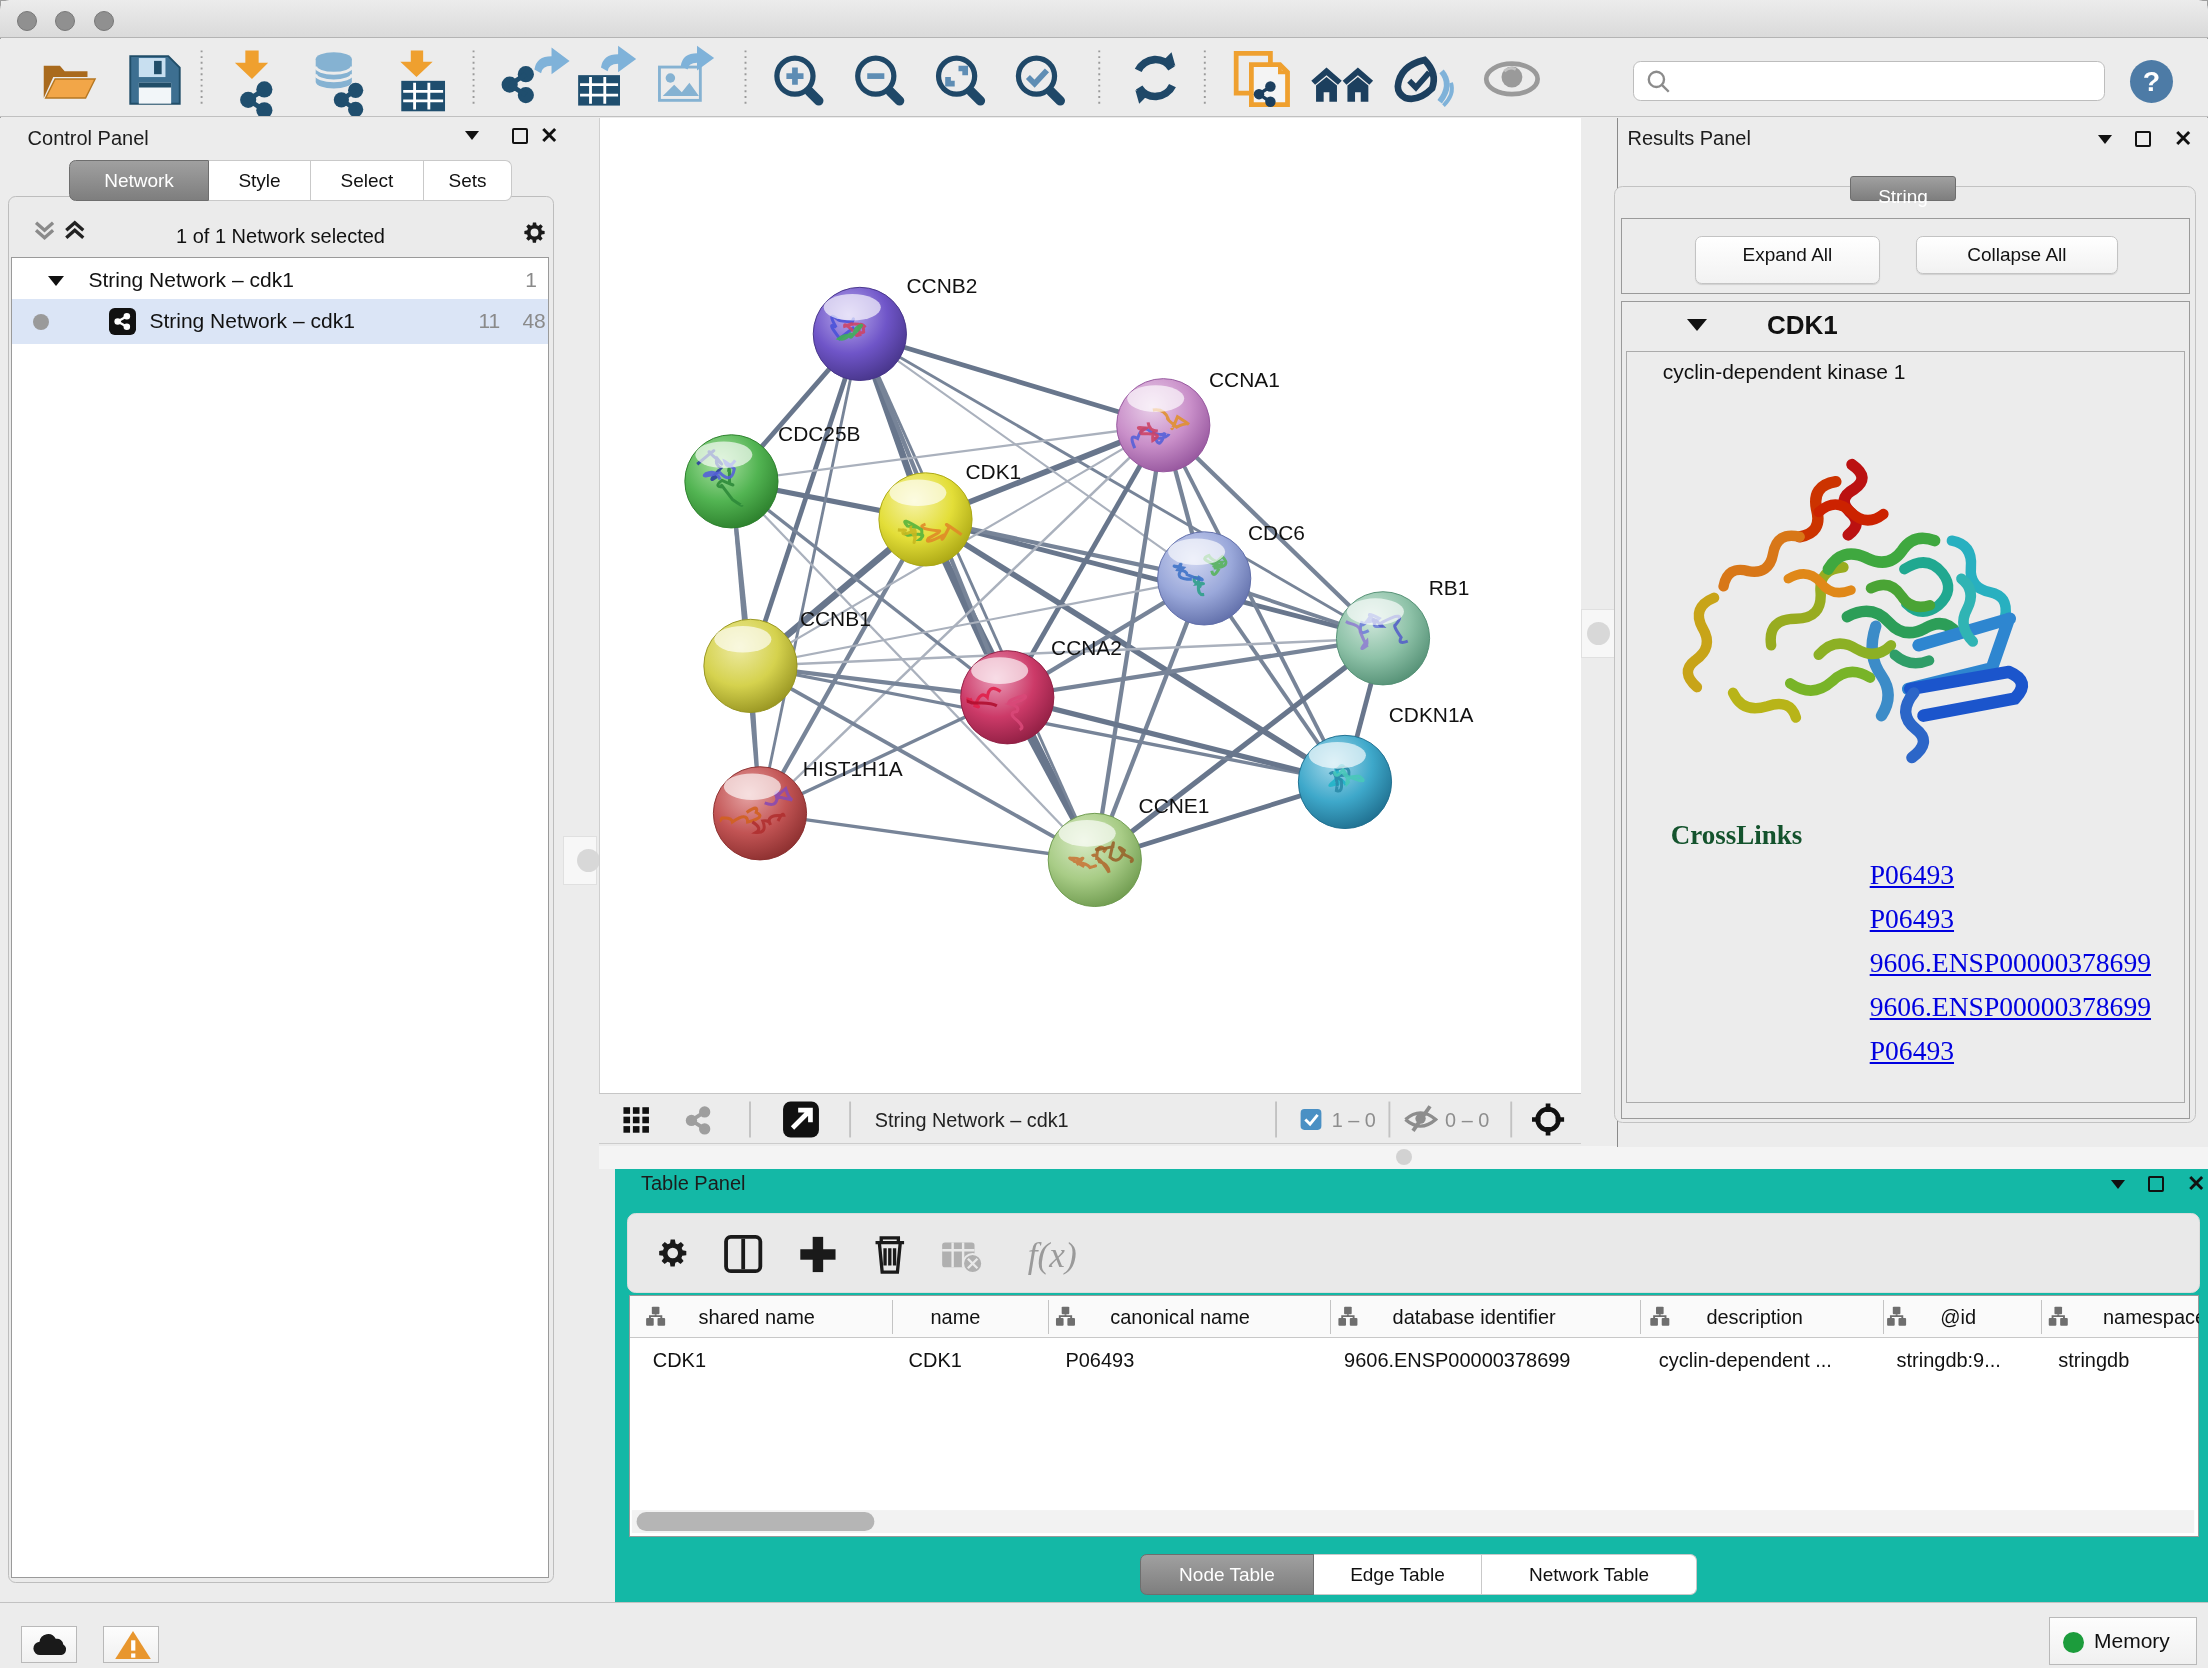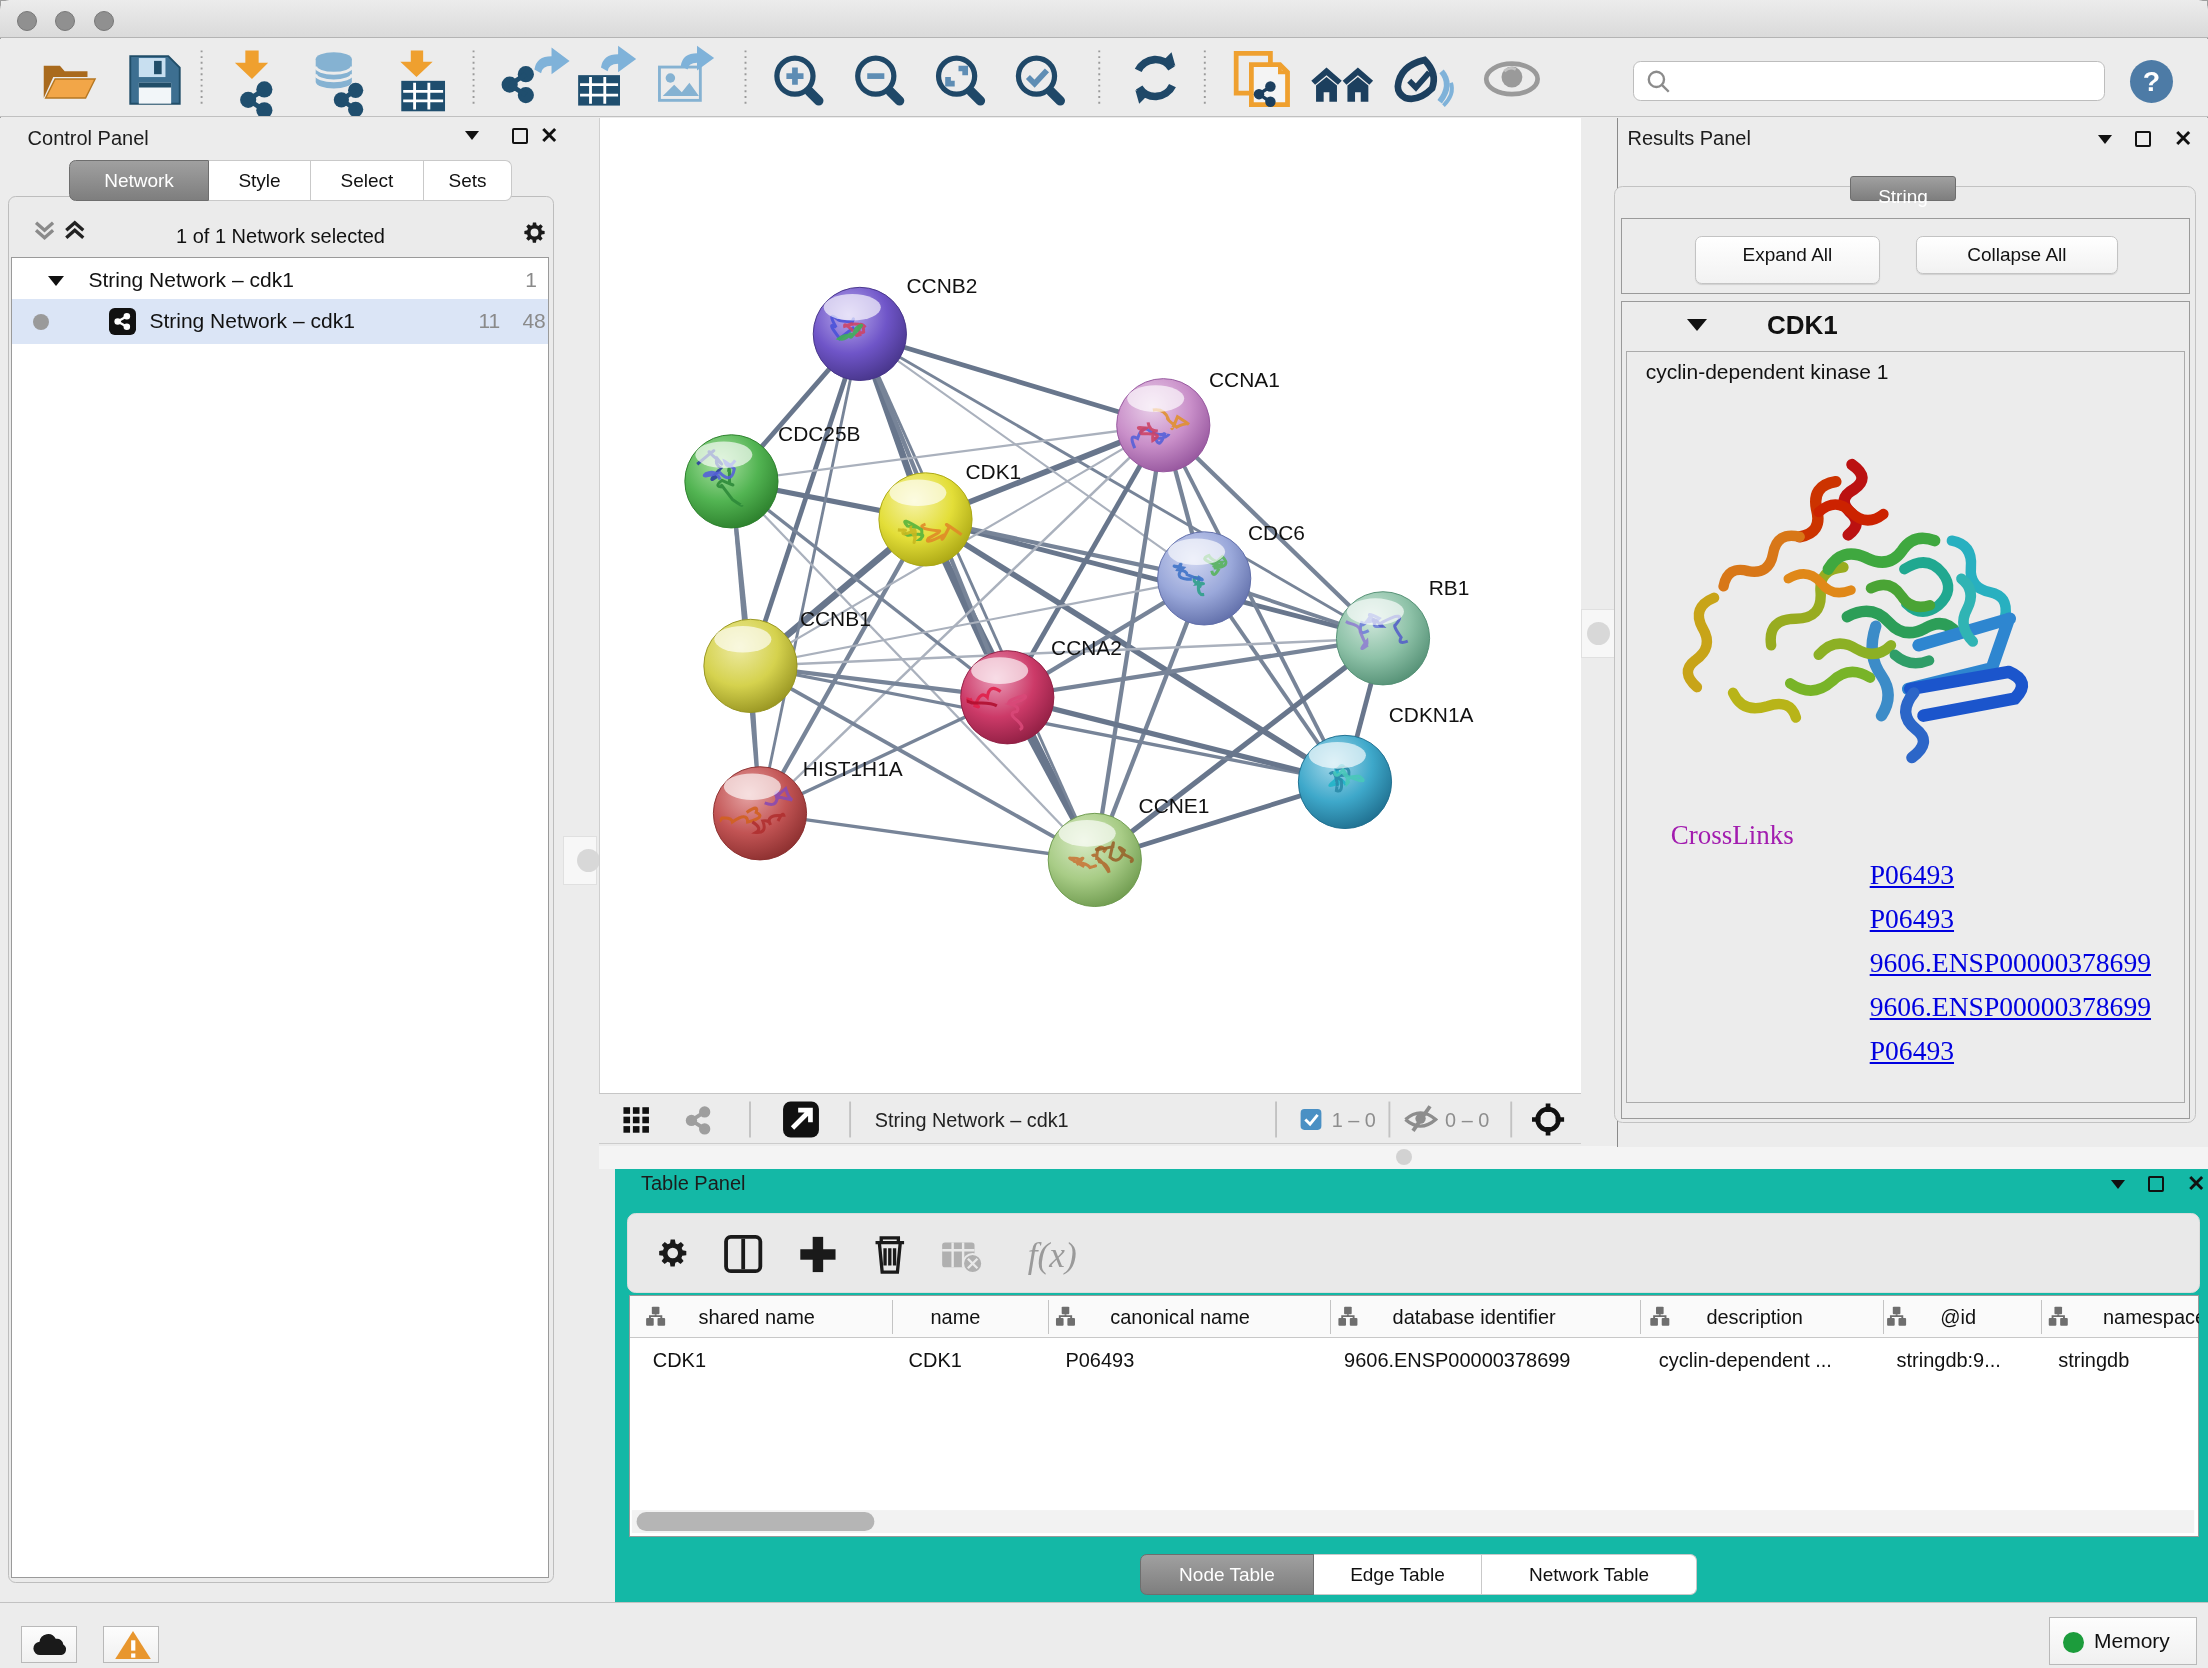--- a/index.html
+++ b/index.html
@@ -537,21 +537,21 @@
 
  <div class="abs" style="left:2.9px;top:100px;width:569px;height:76px;border:1px solid #9a9a9a;background:#ececec">
   <div class="btn abs" style="left:73px;top:17px;width:185px;height:48px;line-height:36px">Expand All</div>
   <div class="btn abs" style="left:294px;top:17px;width:202px;height:38px;line-height:36px">Collapse All</div>
  </div>
 
  <div class="abs" style="left:2.9px;top:183px;width:569px;height:818px;border:1px solid #9a9a9a;background:#ececec">
   <div style="position:absolute;left:65px;top:17px;width:0;height:0;border-left:10.5px solid transparent;border-right:10.5px solid transparent;border-top:12.4px solid #111"></div>
   <div style="position:absolute;left:145px;top:7.6px;font-size:26px;font-weight:bold;color:#111">CDK1</div>
   <div class="abs" style="left:3.8px;top:49px;width:559px;height:752px;border:1px solid #ababab;background:#ececec">
-    <div style="position:absolute;left:19px;top:7.6px;font-size:21px;color:#111">cyclin-dependent kinase 1</div>
+    <div style="position:absolute;left:36px;top:7.6px;font-size:21px;color:#111">cyclin-dependent kinase 1</div>
     <div style="position:absolute;left:49px;top:103px"><svg width="371" height="314" viewBox="0 0 390 330">
 <g fill="none" stroke-linecap="round">
  <path d="M185 10 q20 14 2 26 q-18 10 -4 24 q14 12 -2 24" stroke="#bb1111" stroke-width="12"></path>
  <path d="M168 28 q-26 4 -20 30 q6 24 -18 28" stroke="#cc3300" stroke-width="12"></path>
  <path d="M130 86 q-24 -6 -28 18 q-4 22 -26 18 q-22 -6 -26 16" stroke="#d87718" stroke-width="11"></path>
  <path d="M40 150 q-24 10 -12 32 q12 20 -8 34 q-16 12 2 28" stroke="#c8a418" stroke-width="11"></path>
  <path d="M60 250 q10 22 36 14 q24 -8 30 12" stroke="#b8b418" stroke-width="11"></path>
  <path d="M100 200 q-4 -28 26 -28 q28 0 26 -28 q-2 -24 24 -26" stroke="#98ac20" stroke-width="11"></path>
  <path d="M120 240 q24 16 44 -2 q18 -18 40 -4" stroke="#78b428" stroke-width="11"></path>
  <path d="M160 120 q14 -24 40 -12 q24 12 38 -8 q12 -18 34 -10" stroke="#3fa83f" stroke-width="12"></path>
@@ -563,21 +563,21 @@
  <path d="M250 250 q-18 22 2 38 q18 14 -4 30" stroke="#2c66c8" stroke-width="12"></path>
  <path d="M210 180 q-10 30 6 52 q14 20 0 42" stroke="#3c8cc8" stroke-width="12"></path>
  <path d="M150 60 q18 -16 34 0 q16 16 34 2" stroke="#cc2200" stroke-width="11"></path>
  <path d="M118 130 q20 -12 34 4 q12 16 32 8" stroke="#e08818" stroke-width="10"></path>
  <path d="M150 210 q18 -20 40 -6 q20 12 36 -4" stroke="#8cb024" stroke-width="11"></path>
  <path d="M205 140 q20 -10 32 8 q10 16 30 10" stroke="#4aa435" stroke-width="11"></path>
  <path d="M300 130 q16 12 6 32 q-10 18 6 34" stroke="#30b4b4" stroke-width="11"></path>
  <path d="M230 210 q16 14 36 6" stroke="#2f9e68" stroke-width="11"></path>
 </g>
           </svg></div>
-    <div style="position:absolute;left:44px;top:468px;font-family:'Liberation Serif',serif;font-size:27px;font-weight:normal;color:#a21caf">CrossLinks</div>
+    <div style="position:absolute;left:44px;top:468px;font-family:'Liberation Serif',serif;font-size:27px;font-weight:bold;color:#14532d">CrossLinks</div>
     <div style="position:absolute;left:243px;top:501px;font-family:'Liberation Serif',serif;font-size:27.6px;line-height:44px">
       <div style="height:44px"><a class="lk">P06493</a></div>
       <div style="height:44px"><a class="lk">P06493</a></div>
       <div style="height:44px"><a class="lk">9606.ENSP00000378699</a></div>
       <div style="height:44px"><a class="lk">9606.ENSP00000378699</a></div>
       <div style="height:44px"><a class="lk">P06493</a></div>
     </div>
   </div>
  </div>
 </div>

